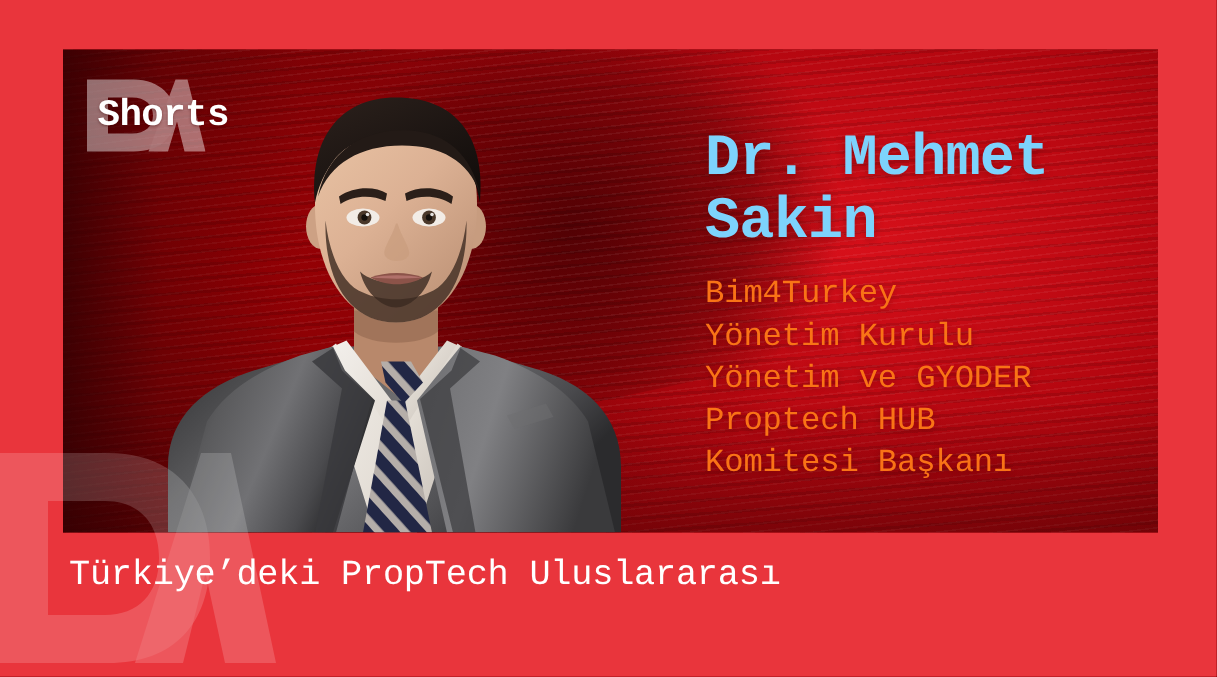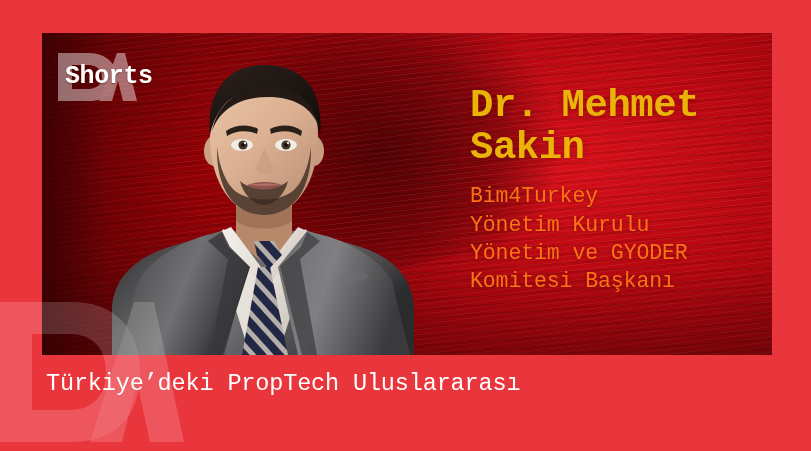--- a/index.html
+++ b/index.html
@@ -142,21 +142,21 @@
 
   
   #speaker-block {
     position: absolute;
     left: 428px;
     top: 53px;
     width: 290px;
     z-index: 26;
   }
   #speaker-name {
-    color: #eab308;
+    color: #7dd3fc;
     font-size: 39px;
     font-weight: 700;
     line-height: 1.07;
     letter-spacing: -0.5px;
     text-shadow: 0 2px 6px rgba(70,0,0,0.35);
   }
   #speaker-title {
     margin-top: 13px;
     color: #f97316;
     font-size: 21.5px;
@@ -297,20 +297,21 @@
       </div>
       <div id="badge-label">Shorts</div>
     </div>
 
     <div id="speaker-block">
       <div id="speaker-name">Dr. Mehmet Sakin</div>
       <div id="speaker-title">
         <div>Bim4Turkey</div>
         <div>Yönetim Kurulu</div>
         <div>Yönetim ve GYODER</div>
+        <div>Proptech HUB</div>
         <div>Komitesi Başkanı</div>
       </div>
     </div>
   </div>
 
   <div id="watermark">
     <svg viewBox="0 0 190 152">
       <path d="M6 6 H78 C122 6 146 34 146 76 C146 120 122 146 78 146 H6 Z
                M38 38 V114 H76 C98 114 112 100 112 76 C112 52 98 38 76 38 Z" fill="#ffffff" fill-rule="evenodd" opacity="0.55"></path>
       <path d="M96 146 L140 6 L160 6 L190 146 L156 146 L143 86 L128 146 Z" fill="#ffffff" opacity="0.55"></path>

